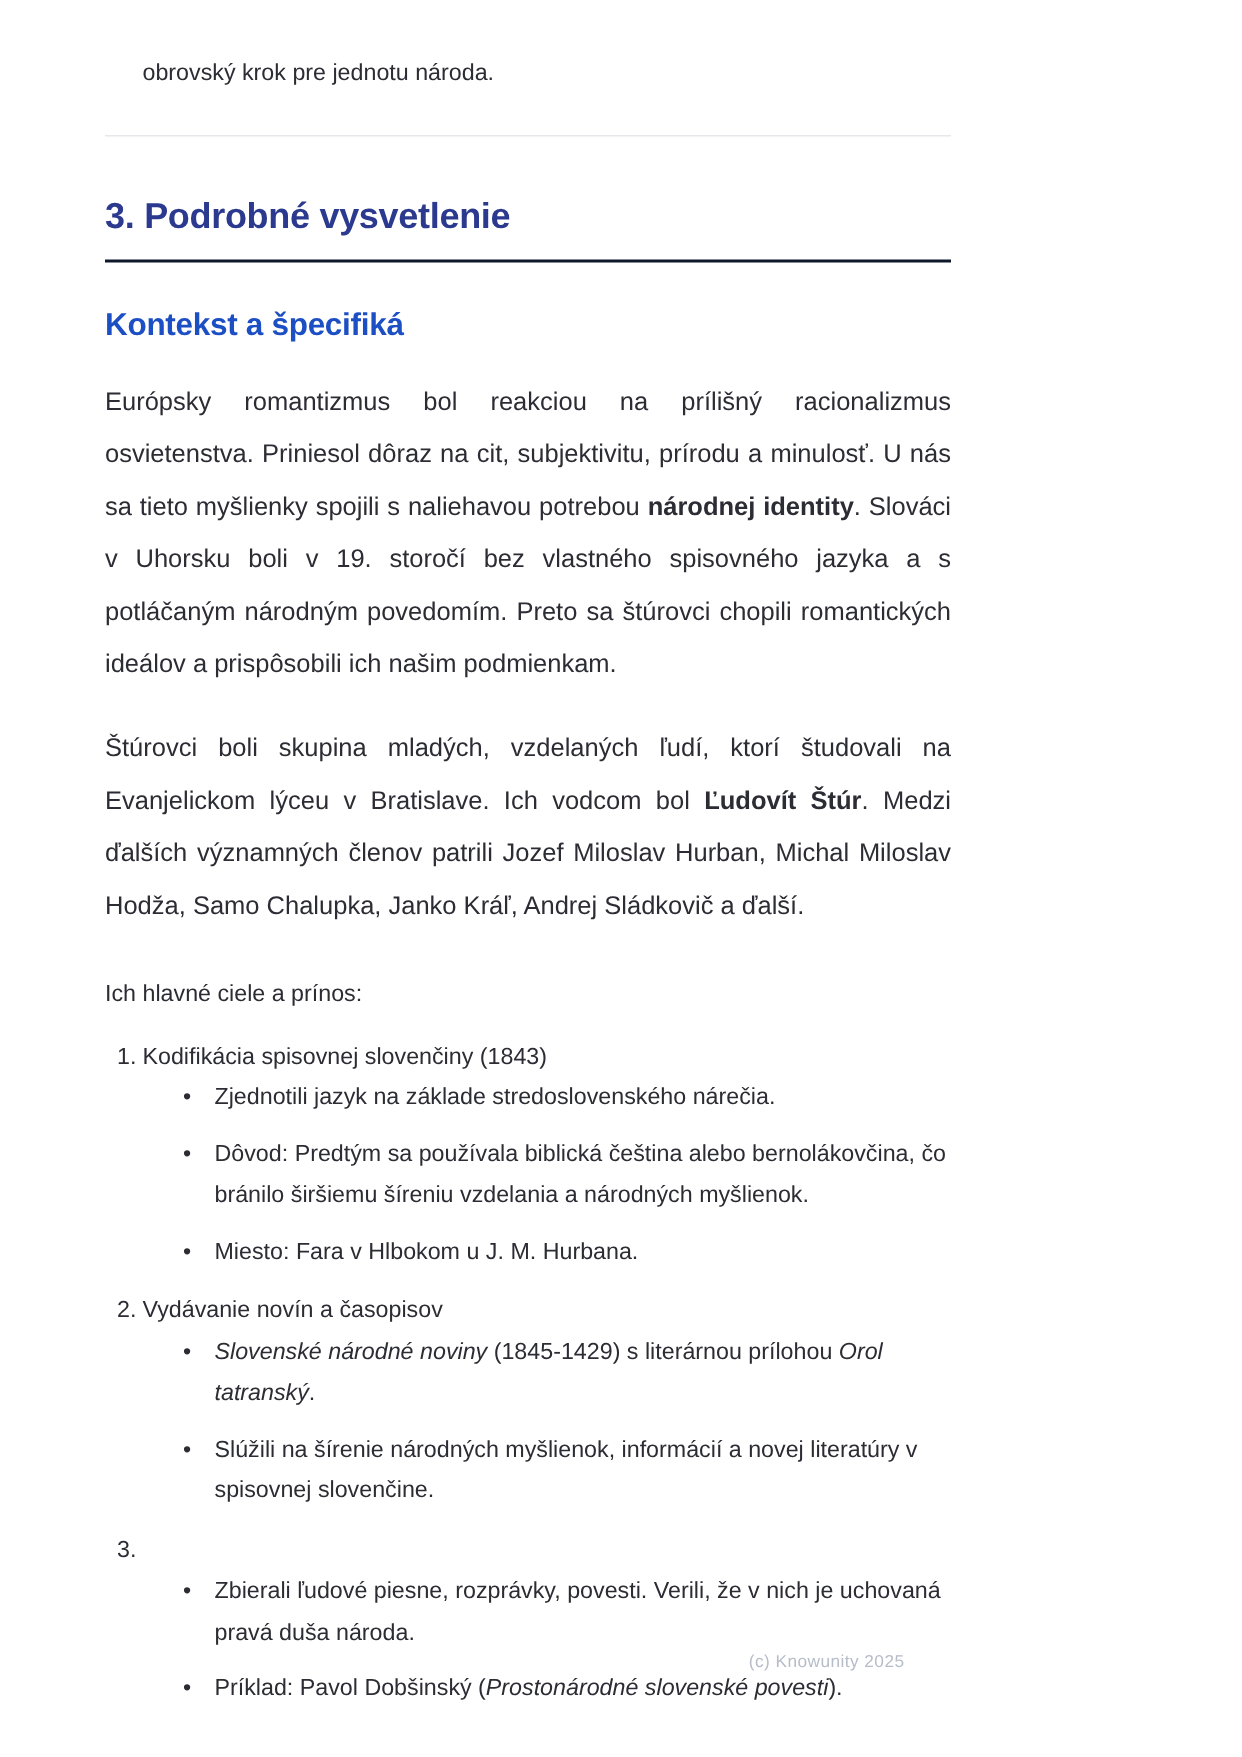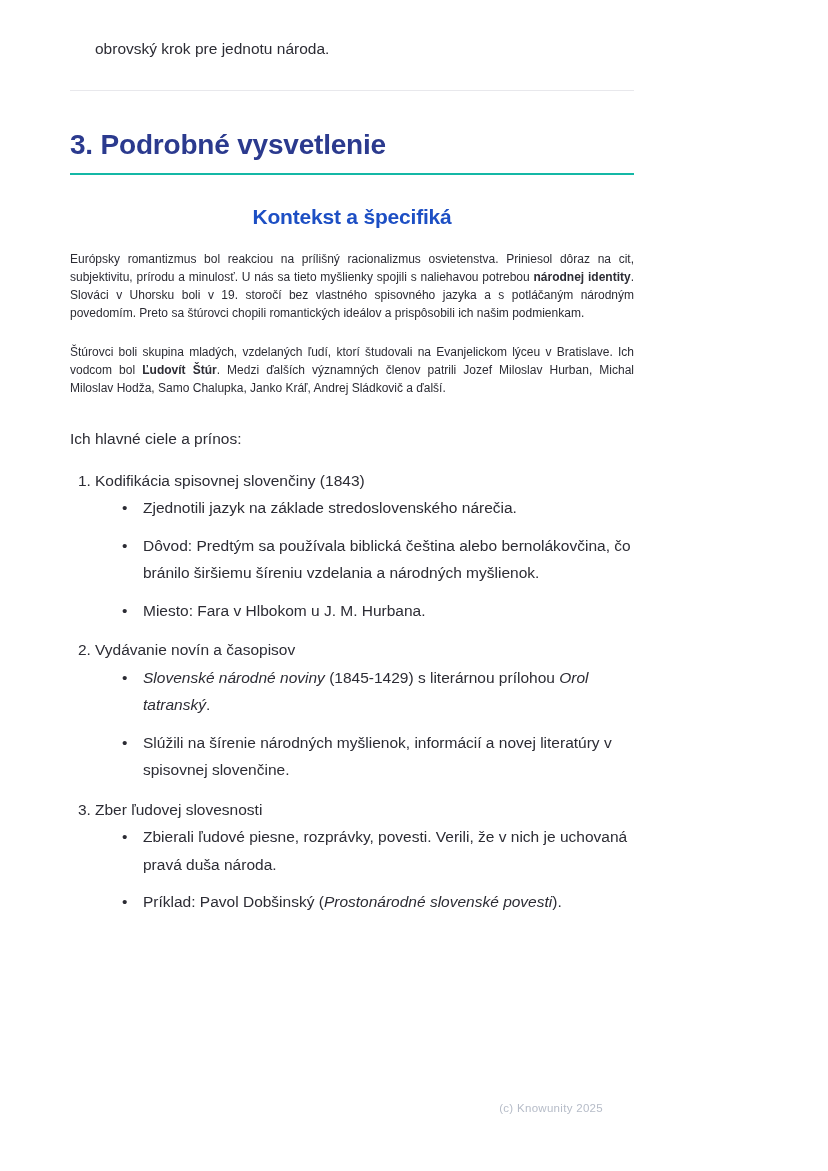--- a/index.html
+++ b/index.html
@@ -21,36 +21,35 @@
     padding-top:38px;
     padding-left:25px;
     font-size:15.5px;line-height:22px;
   }
   .divider{
     border:none;height:1px;background:#e8e8ec;
     margin:30px 0 0 0;
   }
   h1.sec-title{
     margin:37px 0 0 0;
-    font-size:28px;line-height:33px;font-weight:700;
+    font-size:24px;line-height:33px;font-weight:700;
     color:#2b3a8e;
     padding-bottom:12px;
-    border-bottom:2px solid #14b8a6;
+    border-bottom:2px solid #0f172a;
     letter-spacing:-0.2px;
   }
   h2.sub-head{
     margin:29px 0 0 0;
     font-size:21px;line-height:25px;font-weight:700;
     color:#1d4fc4;
     letter-spacing:-0.2px;
-    text-align:center;
   }
   p.body-p{
     margin:21px 0 0 0;
-    font-size:12px;line-height:18px;
+    font-size:17px;line-height:35px;
     text-align:justify;
   }
   p.list-intro{
     margin:28px 0 0 0;
     font-size:15.5px;line-height:27.5px;
   }
   .goals{margin:14px 0 0 0;}
   .num-item{margin:0 0 12px 0;}
   .num-head{
     display:flex;align-items:baseline;
@@ -143,21 +142,20 @@
         </div>
         <ul class="bullets">
           <li><span class="it">Slovenské národné noviny</span><span> (1845-1429) s literárnou prílohou </span><span class="it">Orol tatranský</span><span>.</span></li>
           <li>Slúžili na šírenie národných myšlienok, informácií a novej literatúry v spisovnej slovenčine.</li>
         </ul>
       </div>
 
       <div class="num-item">
         <div class="num-head">
           <span class="num">3.</span>
-          <span class="ttl">Zber ľudovej slovesnosti</span>
         </div>
         <ul class="bullets">
           <li>Zbierali ľudové piesne, rozprávky, povesti. Verili, že v nich je uchovaná pravá duša národa.</li>
           <li><span>Príklad: Pavol Dobšinský (</span><span class="it">Prostonárodné slovenské povesti</span><span>).</span></li>
         </ul>
       </div>
 
     </div>
   </div>
 

